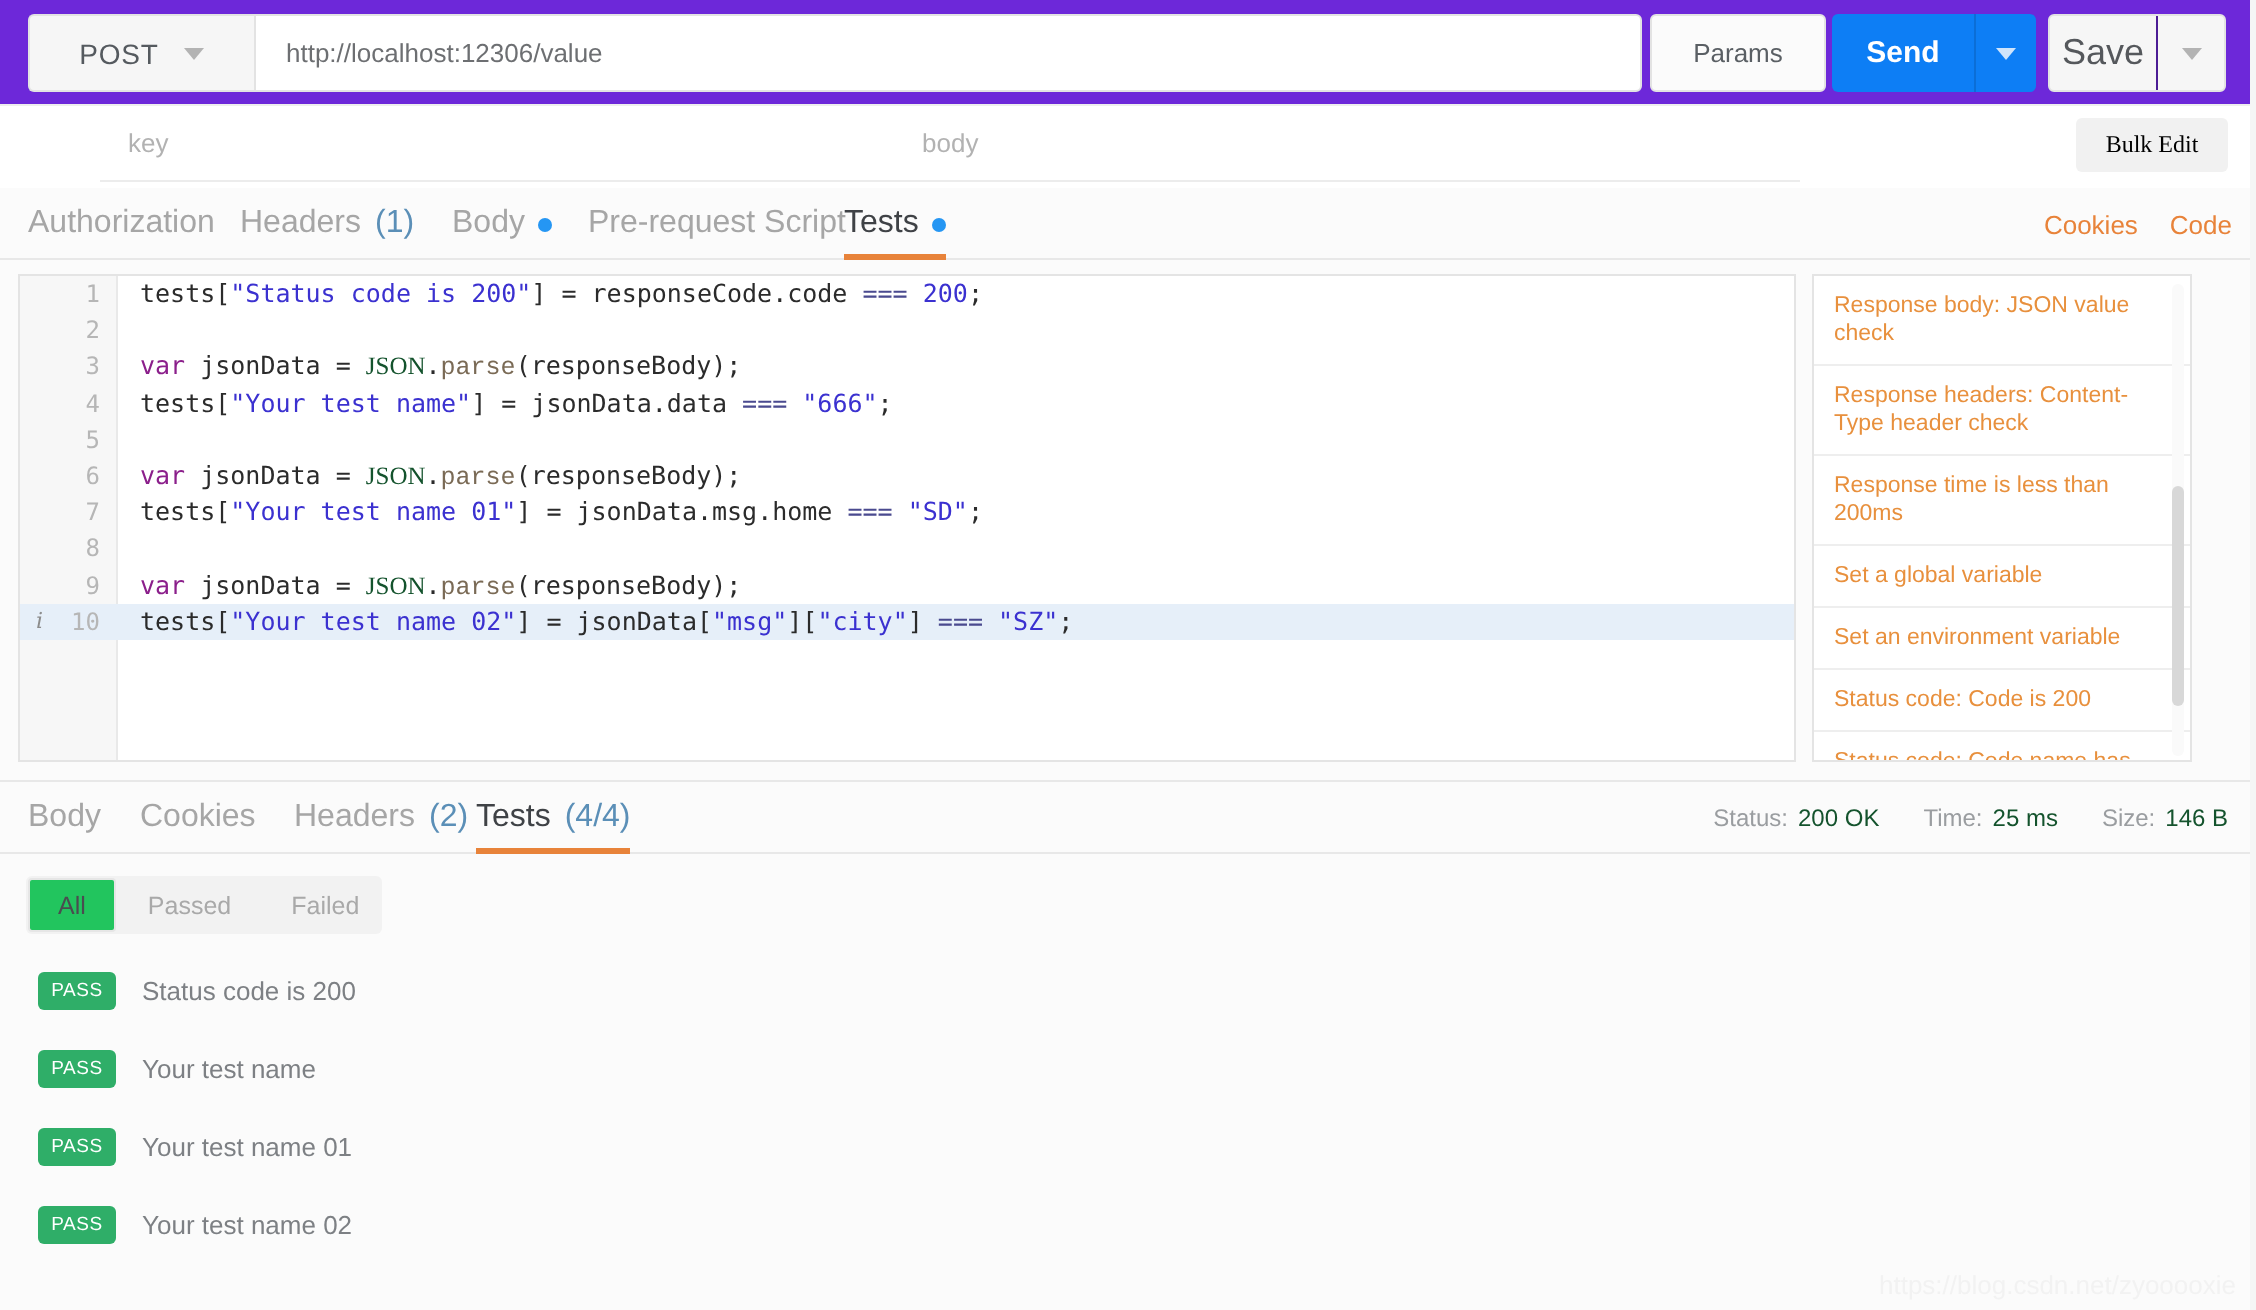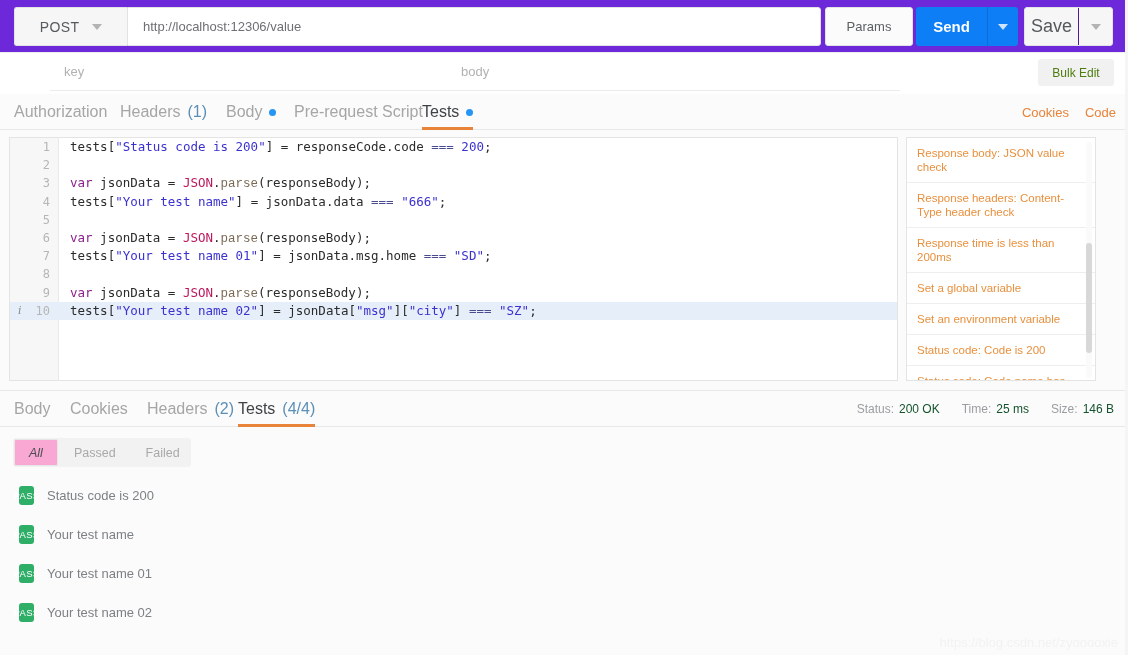--- a/index.html
+++ b/index.html
@@ -126,22 +126,23 @@
   .kv-underline {
     position: absolute; left: 50px; top: 37px;
     width: 850px; height: 1px; background: #ececec;
   }
   .bulk-edit {
     position: absolute; left: 1038px; top: 59px;
     width: 76px; height: 27px;
     background: #f1f1f1;
     border-radius: 3px;
     display: flex; align-items: center; justify-content: center;
-    font-size: 12px; color: #4d7c0f;
-    cursor: pointer;
+    font-size: 12px; color: #000000;
+    cursor: pointer;
+    font-family: Liberation Serif, serif;
   }
 
   
   .req-tabs {
     position: absolute; left: 0; top: 94px;
     width: 1128px; height: 36px;
     border-bottom: 1px solid #e8e8e8;
     background: #fbfbfb;
   }
   .tab {
@@ -200,21 +201,21 @@
     font-size: 12px; color: #b6b6b6;
   }
   .imark {
     position: absolute; left: 8px; top: 0;
     font-family: "DejaVu Serif", serif;
     font-size: 11px; color: #8c8c8c; font-style: italic;
   }
   .t-plain { color: #2b2b2b; }
   .t-str   { color: #3b31d0; }
   .t-kw    { color: #8b1f8b; }
-  .t-cls   { color: #be185d; }
+  .t-cls   { color: #14532d; font-family: Liberation Serif, serif; }
   .t-fn    { color: #7a6a55; font-family: Liberation Mono, monospace; }
   .t-op    { color: #4a4a8f; }
   .t-num   { color: #3b31d0; }
 
   
   .snippets {
     position: absolute; left: 906px; top: 137px;
     width: 190px; height: 244px;
     background: #ffffff;
     border: 1px solid #e4e4e4;
@@ -266,34 +267,33 @@
     display: flex; align-items: center;
   }
   .filter-pill {
     height: 27px; margin: 1px;
     display: flex; align-items: center; justify-content: center;
     font-size: 12.5px; color: #a9a9a9;
     cursor: pointer; border-radius: 2px;
     padding: 0 14px;
   }
   .filter-pill.active {
-    background: #f9a8d4; color: #4a4d50;
+    background: #22c55e; color: #4a4d50;
     border: 1px solid #e6e6e6;
-    font-style: italic;
   }
 
   
   .test-row {
     position: absolute; left: 0;
     width: 1128px; height: 39px;
     display: flex; align-items: center;
   }
   .pass-badge {
     margin-left: 19px;
-    width: 15px; height: 19px;
+    width: 39px; height: 19px;
     background: #2fae68;
     border-radius: 3px;
     display: flex; align-items: center; justify-content: center;
     font-size: 9.5px; color: #ffffff; letter-spacing: .3px;
   }
   .test-name {
     margin-left: 13px;
     font-size: 13px; color: #7d8084;
   }
 

